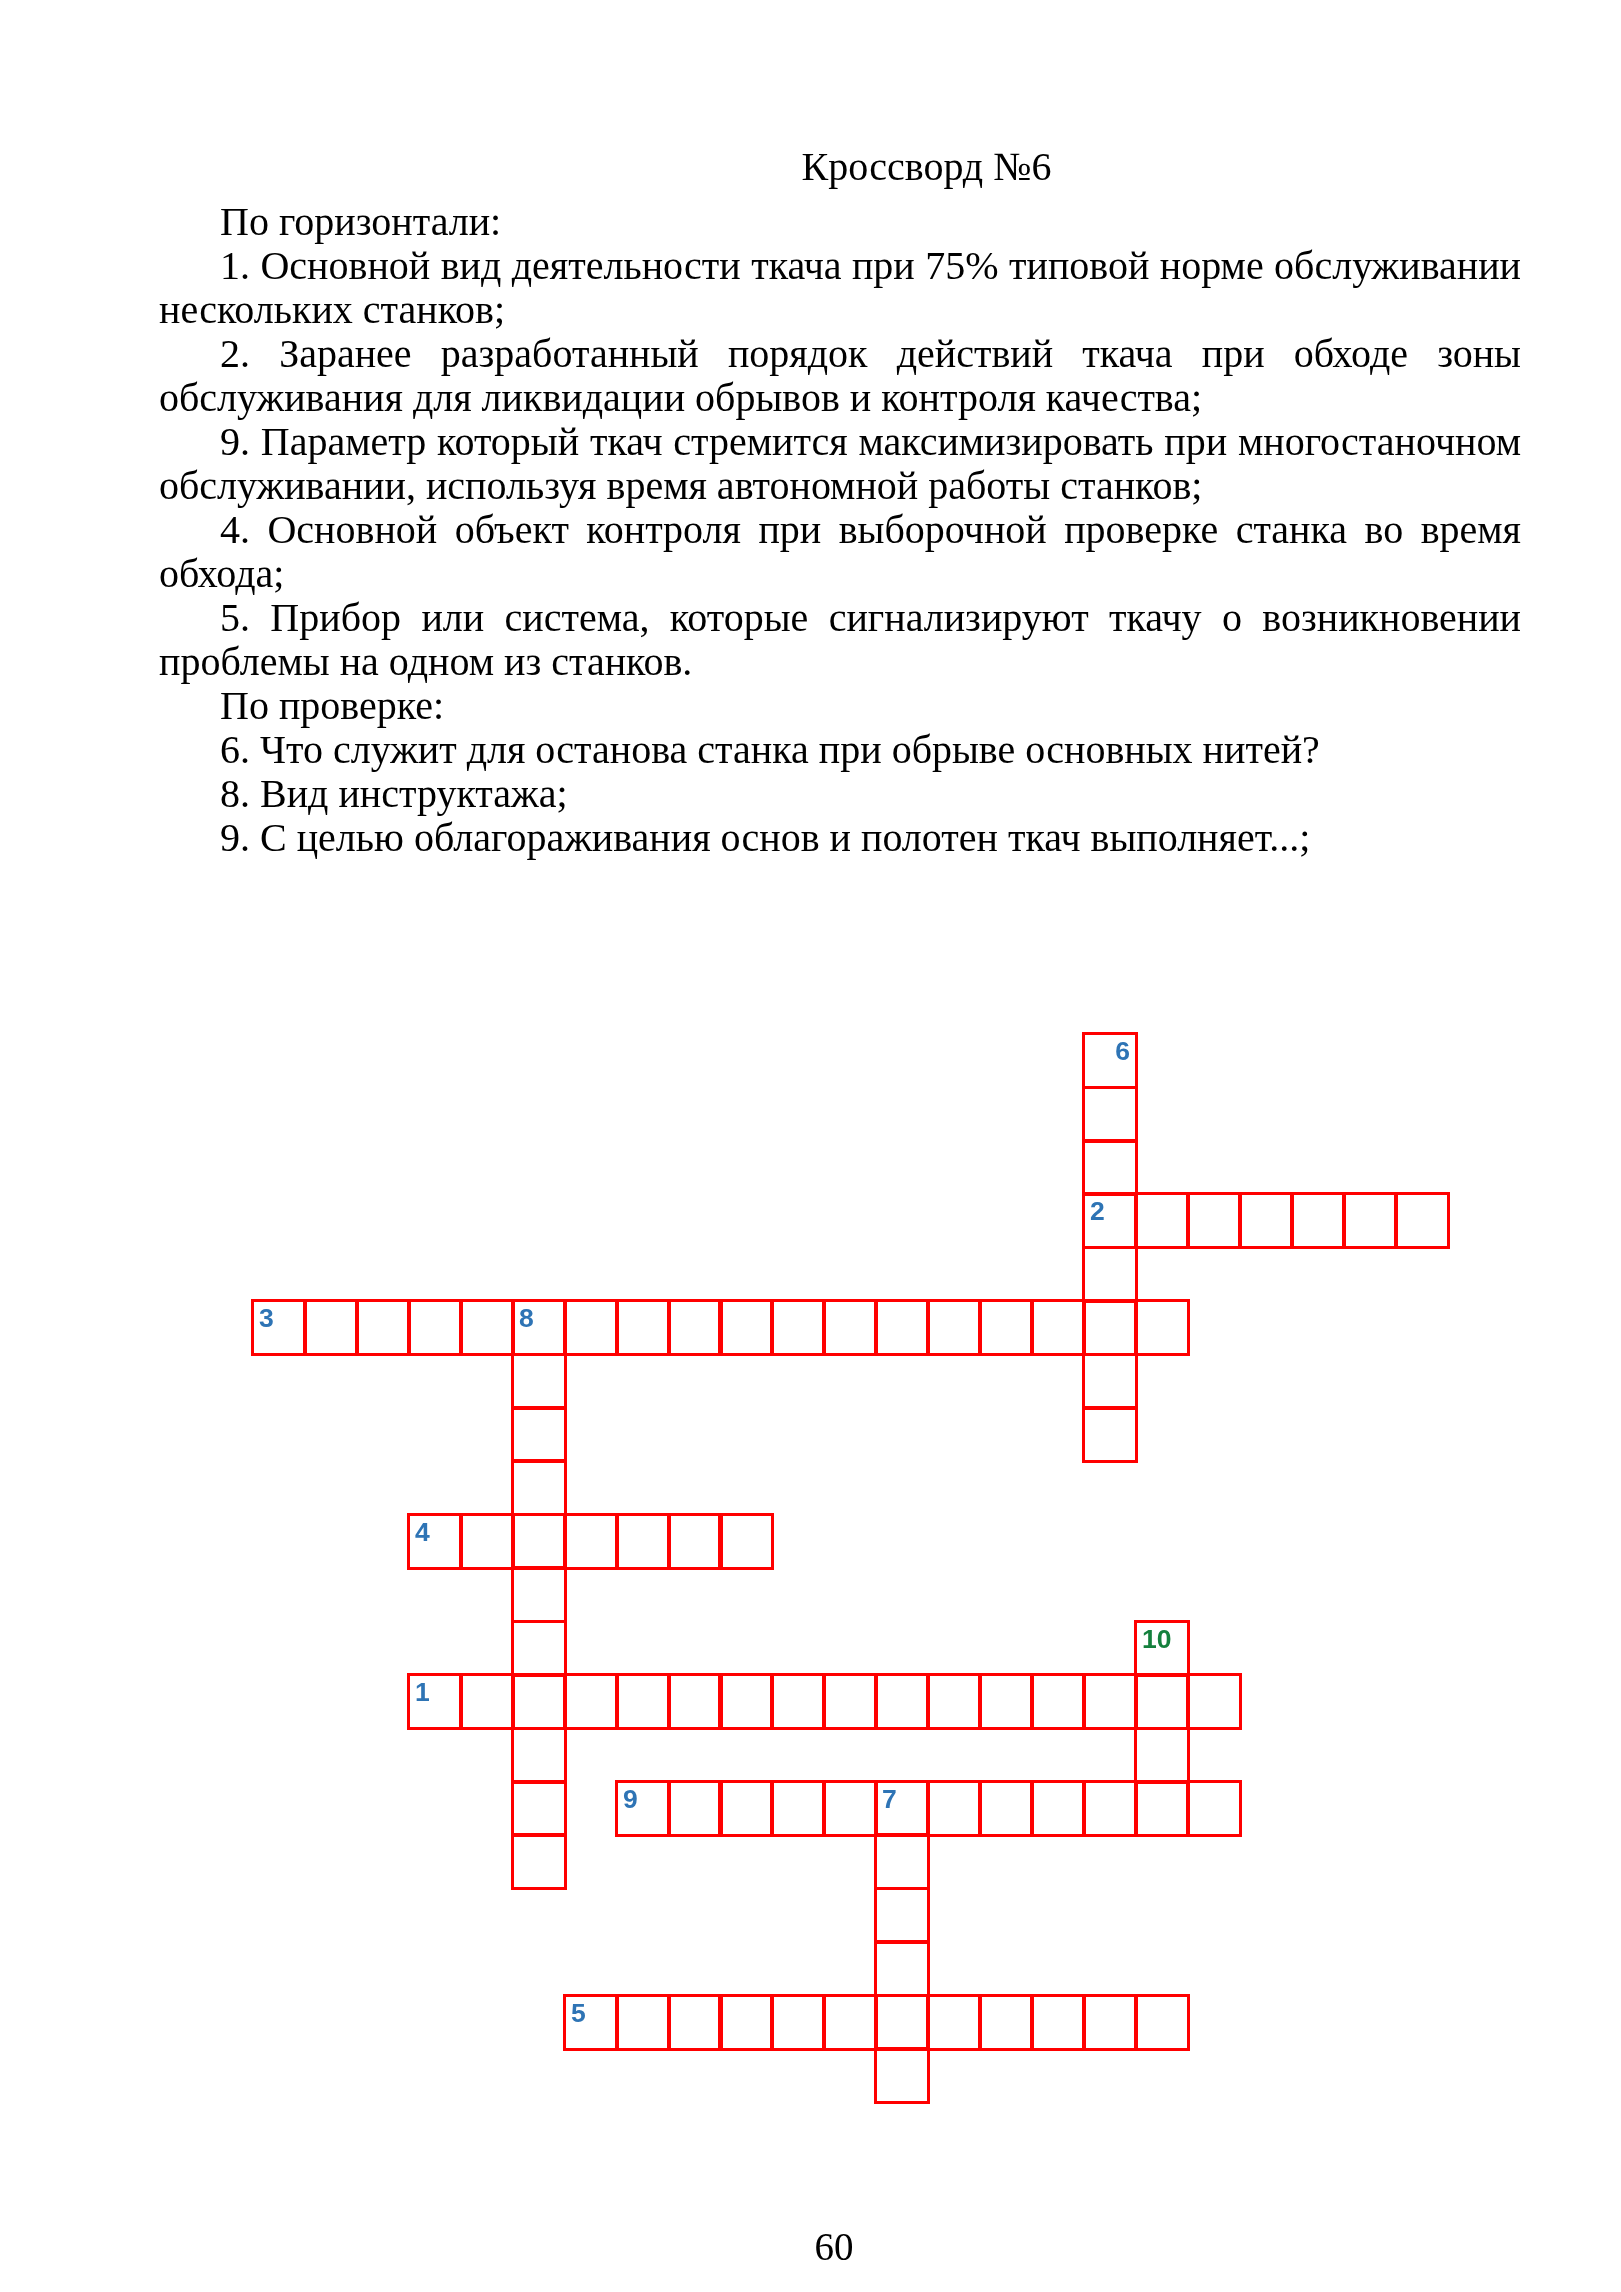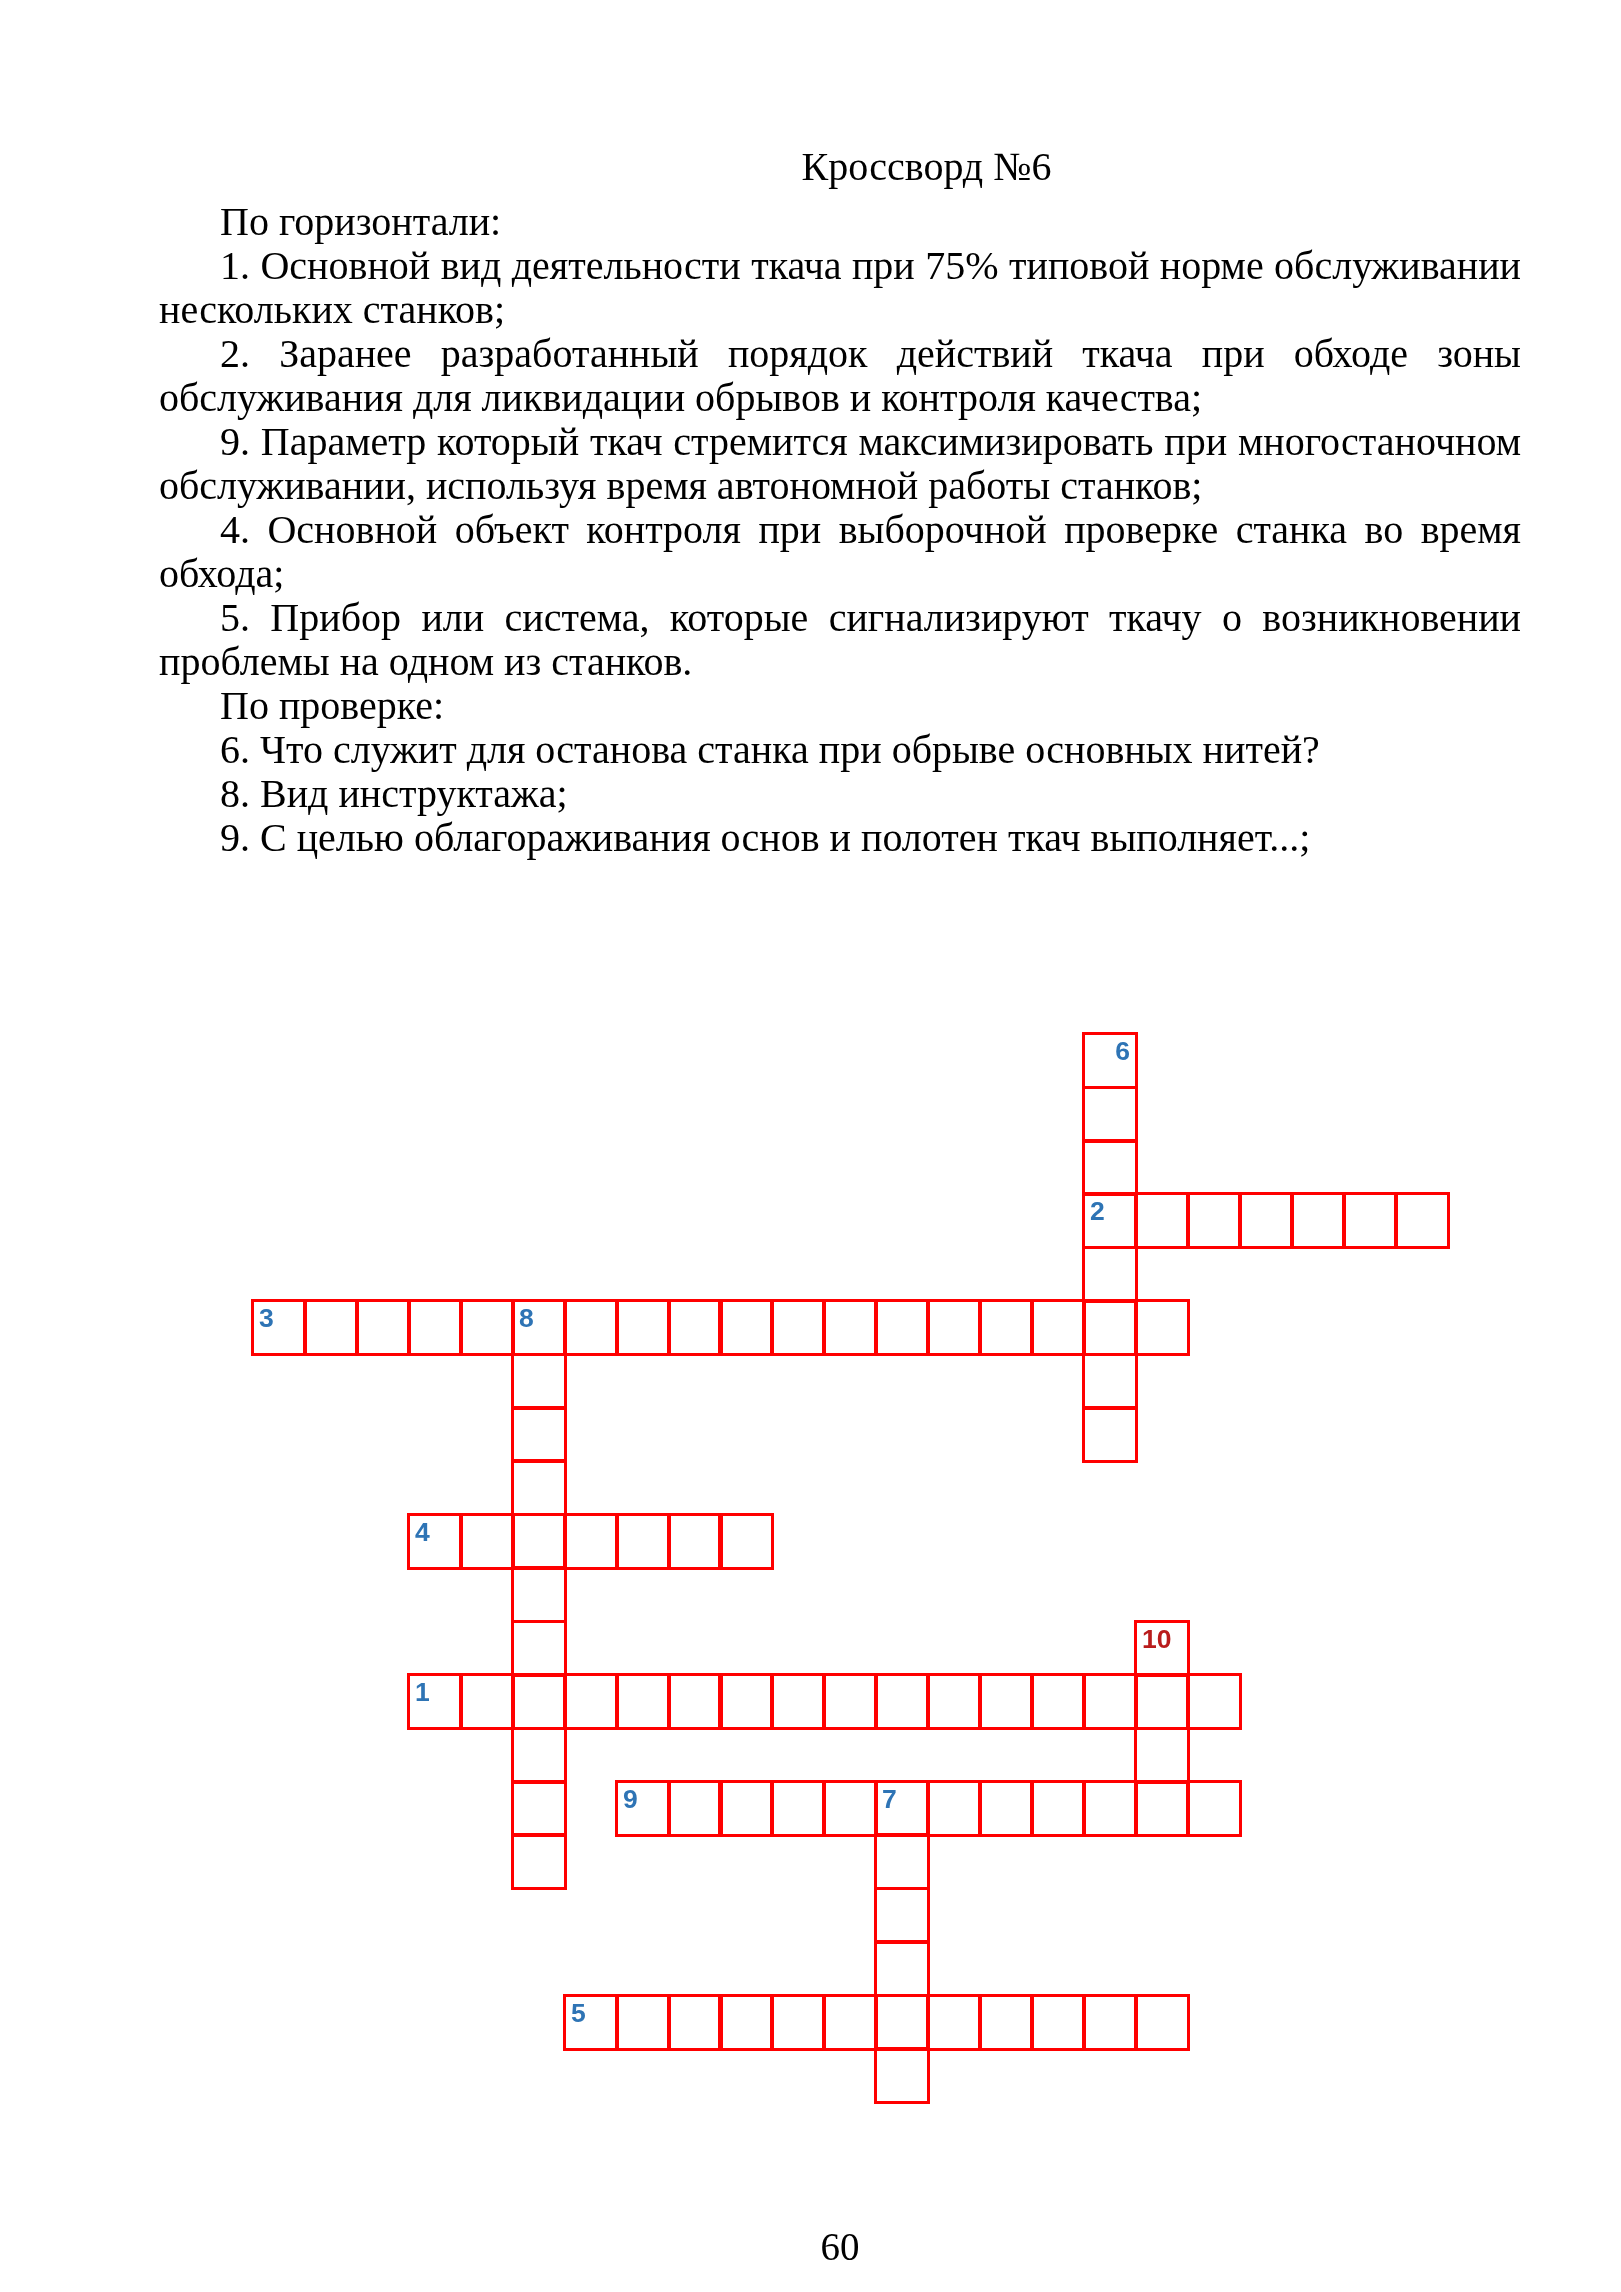--- a/index.html
+++ b/index.html
@@ -46,21 +46,21 @@
     position: absolute;
     font-family: "Liberation Sans", "DejaVu Sans", sans-serif;
     font-weight: bold;
     font-size: 26.5px;
     line-height: 1;
   }
   .num.tl { left: 4.9px; top: 2.9px; }
   .num.tr { right: 4.9px; top: 2.9px; }
   .page-number {
     position: absolute;
-    left: 159px;
+    left: 153px;
     top: 2225px;
     width: 1362px;
     text-align: center;
     font-size: 39px;
     line-height: 44px;
   }
 </style>
 </head>
 <body>
 
@@ -138,21 +138,21 @@
       <div class="cell" style="left: 407px; top: 1513px; width: 56px; height: 57px; border-width: 3.9px; border-color: rgb(255, 0, 0);">
         <span class="num tl" style="color: rgb(46, 116, 181);">4</span>
       </div>
       <div class="cell" style="left: 459px; top: 1513px; width: 56px; height: 57px; border-width: 3.9px; border-color: rgb(255, 0, 0);"></div>
       <div class="cell" style="left: 511px; top: 1513px; width: 56px; height: 57px; border-width: 3.9px; border-color: rgb(255, 0, 0);"></div>
       <div class="cell" style="left: 563px; top: 1513px; width: 56px; height: 57px; border-width: 3.9px; border-color: rgb(255, 0, 0);"></div>
       <div class="cell" style="left: 615px; top: 1513px; width: 56px; height: 57px; border-width: 3.9px; border-color: rgb(255, 0, 0);"></div>
       <div class="cell" style="left: 667px; top: 1513px; width: 56px; height: 57px; border-width: 3.9px; border-color: rgb(255, 0, 0);"></div>
       <div class="cell" style="left: 718px; top: 1513px; width: 56px; height: 57px; border-width: 3.9px; border-color: rgb(255, 0, 0);"></div>
       <div class="cell" style="left: 1134px; top: 1620px; width: 56px; height: 57px; border-width: 3.9px; border-color: rgb(255, 0, 0);">
-        <span class="num tl" style="color: #b91c1c; text-align: center;">10</span>
+        <span class="num tl" style="color: #15803d; text-align: center;">10</span>
       </div>
       <div class="cell" style="left: 1134px; top: 1673px; width: 56px; height: 57px; border-width: 3.9px; border-color: rgb(255, 0, 0);"></div>
       <div class="cell" style="left: 1134px; top: 1727px; width: 56px; height: 57px; border-width: 3.9px; border-color: rgb(255, 0, 0);"></div>
       <div class="cell" style="left: 1134px; top: 1780px; width: 56px; height: 57px; border-width: 3.9px; border-color: rgb(255, 0, 0);"></div>
       <div class="cell" style="left: 407px; top: 1673px; width: 56px; height: 57px; border-width: 3.9px; border-color: rgb(255, 0, 0);">
         <span class="num tl" style="color: rgb(46, 116, 181);">1</span>
       </div>
       <div class="cell" style="left: 459px; top: 1673px; width: 56px; height: 57px; border-width: 3.9px; border-color: rgb(255, 0, 0);"></div>
       <div class="cell" style="left: 511px; top: 1673px; width: 56px; height: 57px; border-width: 3.9px; border-color: rgb(255, 0, 0);"></div>
       <div class="cell" style="left: 563px; top: 1673px; width: 56px; height: 57px; border-width: 3.9px; border-color: rgb(255, 0, 0);"></div>

